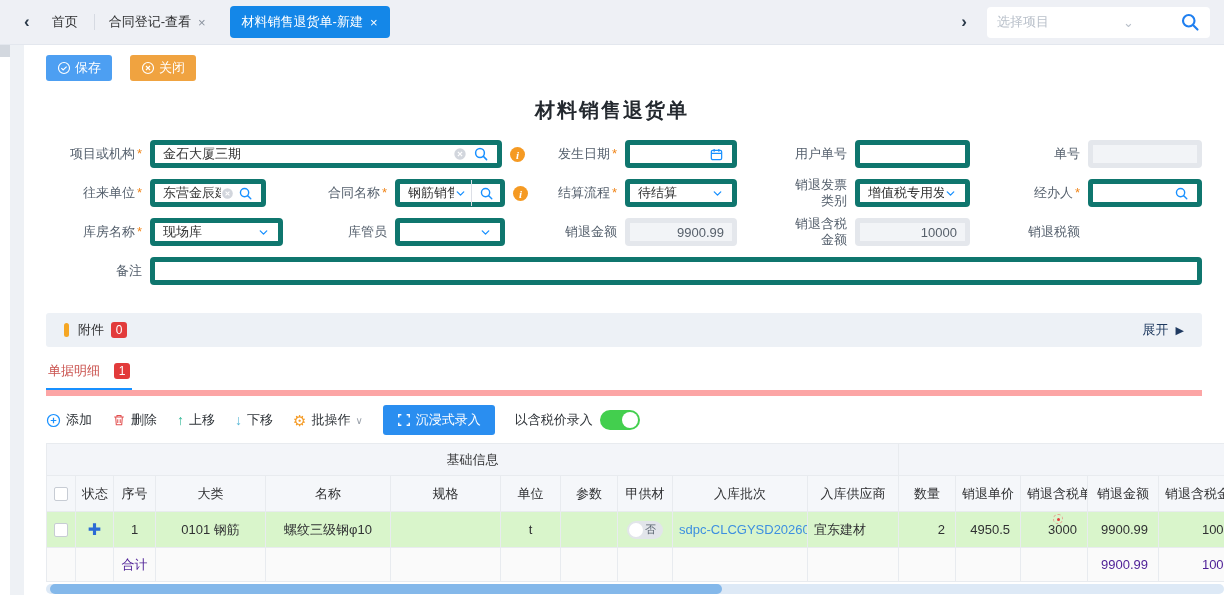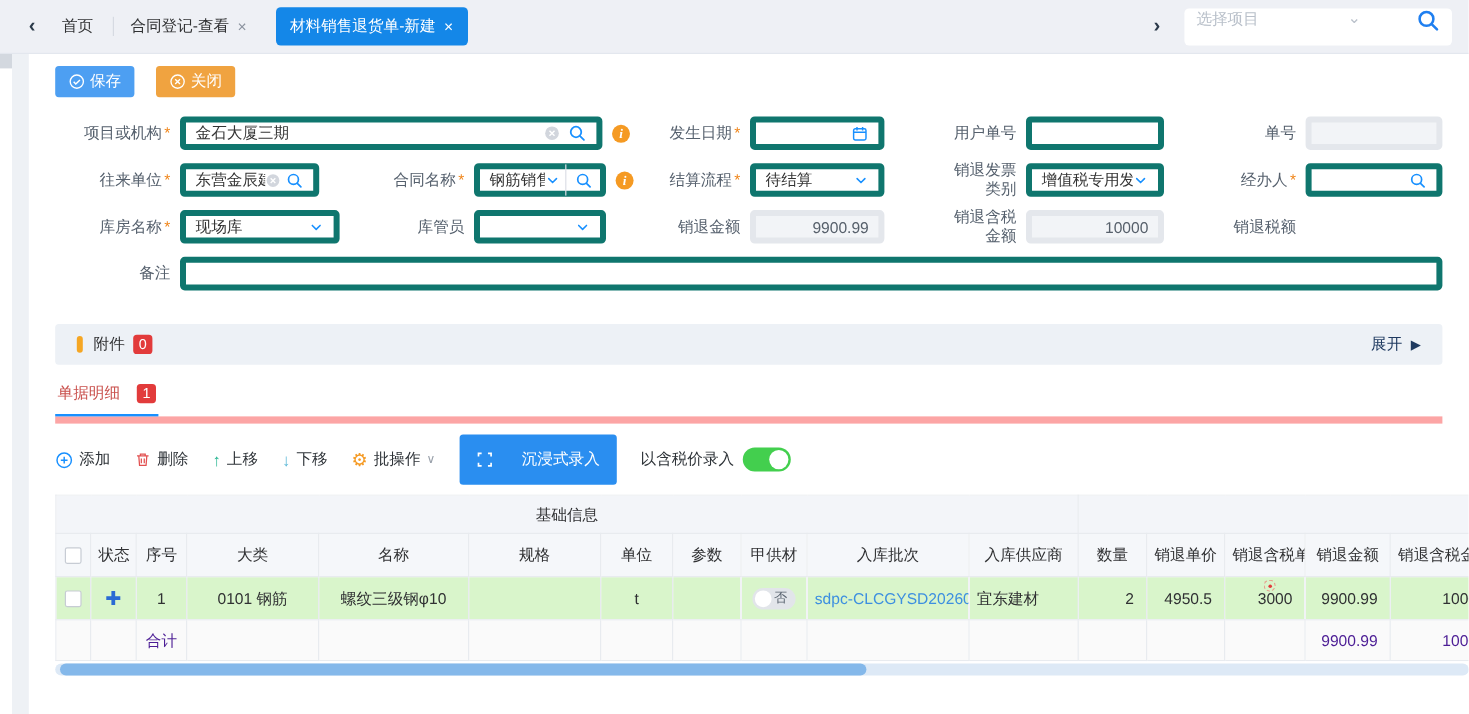--- a/index.html
+++ b/index.html
@@ -10,21 +10,21 @@
   
   .topbar { height:45px; background:#eef0f5; display:flex; align-items:center; padding:0 14px 0 18px; border-bottom:1px solid #e3e7ee; }
   .nav-chev { color:#2b3a4a; font-size:17px; font-weight:bold; cursor:pointer; padding:0 6px; }
   .tab-plain { color:#303133; padding:0 16px; cursor:pointer; white-space:nowrap; }
   .tab-sep { width:1px; height:16px; background:#d6dae2; }
   .tab-closable { display:flex; align-items:center; gap:7px; padding:0 14px; cursor:pointer; white-space:nowrap; }
   .tab-closable .x { color:#8a929e; font-size:13px; }
   .tab-active { background:#1487e8; color:#fff; border-radius:4px; padding:7px 12px; display:flex; align-items:center; gap:7px; margin-left:10px; cursor:pointer; white-space:nowrap; }
   .tab-active .x { color:#fff; }
   .topbar-right { margin-left:auto; display:flex; align-items:center; gap:14px; }
-  .proj-select { width:223px; height:31px; background:#fff; border-radius:4px; display:flex; align-items:flex-start; padding:0 10px; cursor:pointer;gap:32px; }
+  .proj-select { width:223px; height:31px; background:#fff; border-radius:4px; display:flex; align-items:center; padding:0 10px; cursor:pointer;gap:32px; }
   .proj-select .ph { color:#b9c0ca; flex:1; }
   .proj-select .chev { color:#b9c0ca; margin-right:14px; }
   svg.ico { display:block; }
 
   
   .corner-sq { position:absolute; left:0; top:45px; width:10px; height:12px; background:#d3d8df; }
   .left-strip { position:absolute; left:10px; top:45px; bottom:0; width:14px; background:#eef1f5; }
 
   
   .actions { margin:10px 0 0 46px; display:flex; gap:18px; }
@@ -59,21 +59,21 @@
   .dtabs { margin:13px 22px 0 46px; width:1156px; border-bottom:6px solid #fca5a5; }
   .dtab { display:inline-flex; align-items:center; gap:7px; padding:2px 2px 8px 2px; border-bottom:2px solid #1890ff; color:#c9504c; cursor:pointer; }
 
   
   .dtoolbar { margin:9px 22px 0 46px; display:flex; align-items:center; gap:20px; }
   .titem { display:inline-flex; align-items:center; gap:5px; color:#2e3338; cursor:pointer; }
   .titem .up { color:#2eb795; font-weight:bold; font-size:14px; }
   .titem .down { color:#58b7d6; font-weight:bold; font-size:14px; }
   .titem .gear { color:#f59a23; font-size:15px; line-height:1; }
   .titem .chev { color:#99a0aa; font-size:10px; }
-  .btn-immersive { height:42px; background:#2a8ef0; border:none; border-radius:3px; color:#fff; font-size:13px; display:inline-flex; align-items:center; gap:24px; padding:0 14px; cursor:pointer; font-family:Liberation Serif, serif; }
+  .btn-immersive { height:30px; background:#2a8ef0; border:none; border-radius:3px; color:#fff; font-size:13px; display:inline-flex; align-items:center; gap:5px; padding:0 14px; cursor:pointer; font-family:Liberation Serif, serif; }
   .tax-entry { display:inline-flex; align-items:center; gap:7px; color:#2e3338; }
   .toggle-on { width:40px; height:20px; border-radius:10px; background:#43cf4e; position:relative; cursor:pointer; flex:none; }
   .toggle-on::after { content:""; position:absolute; right:2px; top:2px; width:16px; height:16px; border-radius:50%; background:#fff; }
 
   
   .tablewrap { margin-left:46px; margin-top:8px; width:1178px; overflow:hidden; }
   table { border-collapse:collapse; table-layout:fixed; width:1202px; }
   th,td { border:1px solid #e8ebef; font-weight:normal; font-size:13px; overflow:hidden; white-space:nowrap; padding:0 6px; }
   .gh th { background:#f3f5f9; height:32px; color:#303133; }
   .ch th { background:#f5f7fa; height:36px; color:#303133; text-align:center; }
@@ -136,20 +136,21 @@
     </button>
     <button class="btn btn-close">
       <svg class="ico" width="14" height="14" viewBox="0 0 16 16">
           <circle cx="8" cy="8" r="6.3" fill="none" stroke="#fff" stroke-width="1.3"></circle>
           <path d="M5.7 5.7 l4.6 4.6 M10.3 5.7 l-4.6 4.6" stroke="#fff" stroke-width="1.3"></path>
         </svg>
       <span>关闭</span>
     </button>
   </div>
 
+  <div class="doc-title">材料销售退货单</div>
 
   <div class="form">
 
     <div class="frow">
       <span class="flbl req" style="width:104px">项目或机构</span>
       <span class="fld" style="width:352px">
         <span class="val">金石大厦三期</span>
         <svg class="ico" width="14" height="14" viewBox="0 0 16 16" style="margin-right:6px">
             <circle cx="8" cy="8" r="6.5" fill="#d2d6dd"></circle>
             <path d="M5.6 5.6 l4.8 4.8 M10.4 5.6 l-4.8 4.8" stroke="#fff" stroke-width="1.4"></path>

